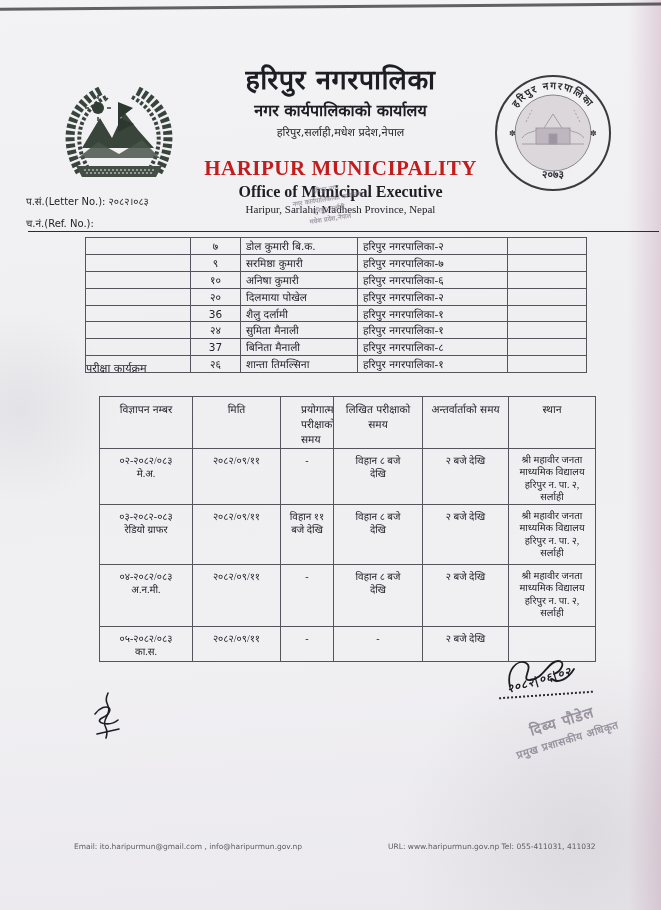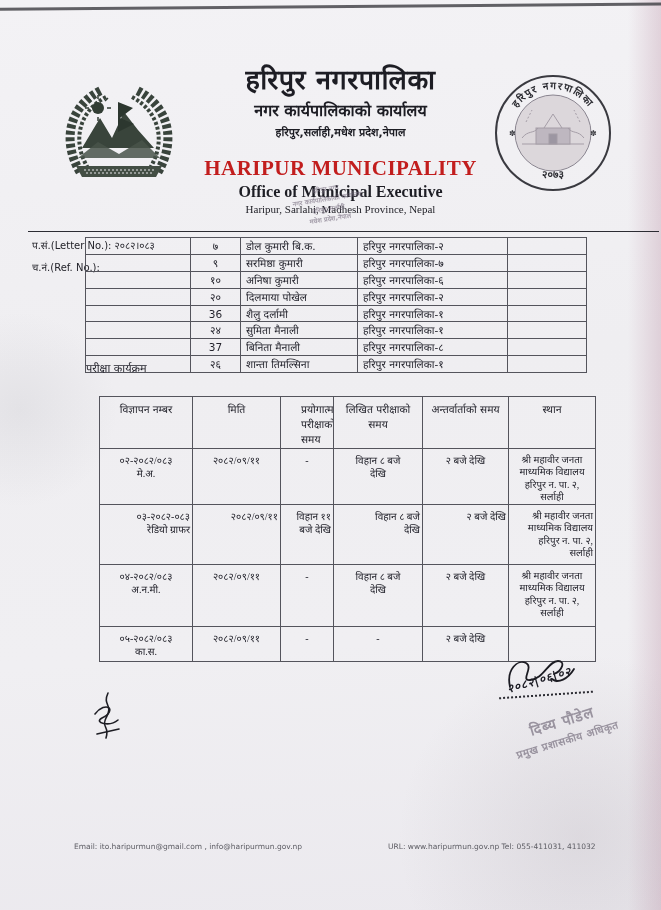--- a/index.html
+++ b/index.html
@@ -19,46 +19,46 @@
   .scan-edge-top{
     position:absolute;left:-8px;top:5px;width:690px;height:2.5px;
     background:#46464b;transform:rotate(-0.45deg);opacity:.85;
   }
   
   .emblem{position:absolute;left:58px;top:80px;width:122px;height:110px;}
   .seal{position:absolute;left:492px;top:72px;width:122px;height:122px;}
   .head{position:absolute;left:193px;top:64px;width:295px;text-align:center;color:#1d1d24;}
   .h-np-title{font-size:27px;font-weight:bold;letter-spacing:.5px;line-height:1.15;}
   .h-np-sub{font-size:16px;font-weight:bold;margin-top:4px;}
-  .h-np-addr{font-size:11px;font-weight:bold;margin-top:3px;}
+  .h-np-addr{font-size:11px;font-weight:normal;margin-top:3px;}
   .h-en-title{font-family:"Liberation Serif",serif;font-size:21px;font-weight:bold;color:#c21d1d;letter-spacing:.5px;margin-top:17px;}
   .h-en-sub{font-family:"Liberation Serif",serif;font-size:16px;font-weight:bold;margin-top:2px;}
   .h-en-addr{font-family:"Liberation Serif",serif;font-size:11px;margin-top:2px;}
   .faint-stamp{
     position:absolute;left:253px;top:184px;width:150px;text-align:center;
     transform:rotate(-9deg);color:rgba(118,108,126,.62);
     font-size:6.5px;line-height:1.55;font-weight:bold;pointer-events:none;
   }
   
-  .meta{position:absolute;left:32px;color:#23232a;font-size:10px;margin-top:44px;}
+  .meta{position:absolute;left:26px;color:#23232a;font-size:10px;}
   .meta.letter{top:194px;}
   .meta.ref{top:216px;}
   .rule{position:absolute;left:28px;top:231px;width:631px;height:0;border-top:1.6px solid #2c2c33;}
   
   table{border-collapse:collapse;table-layout:fixed;position:absolute;background:transparent;}
   td,th{border:1px solid #54545c;color:#23232c;overflow:hidden;}
   .t1{left:85px;top:237px;width:501px;}
   .t1 td{height:15.9px;font-size:10.5px;padding:0 5px;vertical-align:middle;}
   .t1 .c-sn{text-align:center;padding:0 2px;}
   .t2{left:99px;top:396px;width:496px;}
   .t2 th{font-size:10.5px;font-weight:normal;vertical-align:top;padding:5px 3px 0 3px;line-height:1.45;white-space:pre-line;}
   .t2 th.h-practical{text-align:left;padding-left:20px;}
   .t2 td{font-size:10px;vertical-align:top;text-align:center;padding:5px 2px 0 2px;line-height:1.32;white-space:pre-line;font-family:Liberation Serif, serif;}
   .t2 tr.r1 td{height:49px;}
-  .t2 tr.r2 td{height:54px;text-align:right;}
+  .t2 tr.r2 td{height:54px;}
   .t2 tr.r3 td{height:56px;}
   .t2 tr.r4 td{height:29px;}
   .t2 .c-venue{line-height:1.28;font-size:9.8px;}
   .section-heading{position:absolute;left:86px;top:360px;font-size:11px;color:#23232c;}
   
   .scribble{position:absolute;left:90px;top:690px;width:34px;height:52px;}
   .sig-flourish{position:absolute;left:502px;top:655px;width:80px;height:40px;}
   .sig-date{
     position:absolute;left:506px;top:672px;font-size:11.5px;font-weight:bold;
     color:#1c1c24;transform:rotate(-16deg);font-style:italic;letter-spacing:1px;

